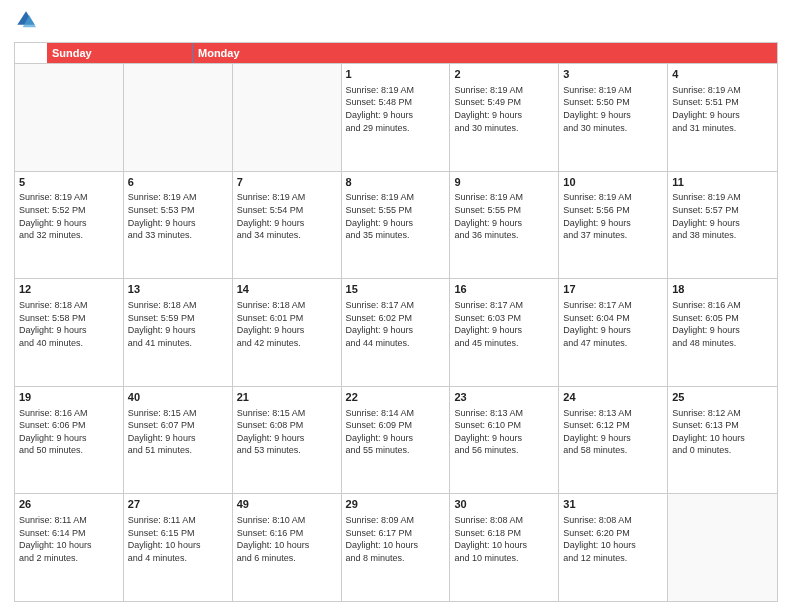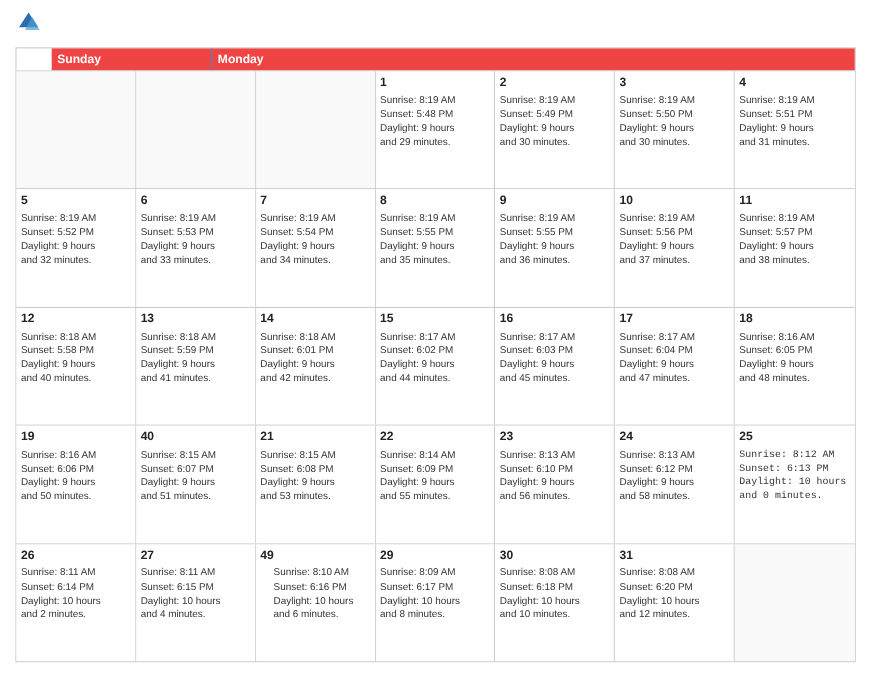--- a/index.html
+++ b/index.html
@@ -307,21 +307,21 @@
           </div>
           <div class="cal-cell">
             <div class="day-number">24</div>
             <div class="cell-text" style="white-space: pre-wrap;">Sunrise: 8:13 AM
 Sunset: 6:12 PM
 Daylight: 9 hours
 and 58 minutes.</div>
           </div>
           <div class="cal-cell">
             <div class="day-number">25</div>
-            <div class="cell-text" style="white-space: pre-wrap; font-family: Liberation Mono, monospace;">Sunrise: 8:12 AM
+            <div class="cell-text" style="white-space: pre-wrap;">Sunrise: 8:12 AM
 Sunset: 6:13 PM
 Daylight: 10 hours
 and 0 minutes.</div>
           </div>
         </div>
         <div class="cal-week">
           <div class="cal-cell">
             <div class="day-number">26</div>
             <div class="cell-text" style="white-space: pre-wrap;">Sunrise: 8:11 AM
 Sunset: 6:14 PM
@@ -330,21 +330,21 @@
           </div>
           <div class="cal-cell">
             <div class="day-number">27</div>
             <div class="cell-text" style="white-space: pre-wrap;">Sunrise: 8:11 AM
 Sunset: 6:15 PM
 Daylight: 10 hours
 and 4 minutes.</div>
           </div>
           <div class="cal-cell">
             <div class="day-number">49</div>
-            <div class="cell-text" style="white-space: pre-wrap; margin-left: 12px;">Sunrise: 8:10 AM
+            <div class="cell-text" style="white-space: pre-wrap;">Sunrise: 8:10 AM
 Sunset: 6:16 PM
 Daylight: 10 hours
 and 6 minutes.</div>
           </div>
           <div class="cal-cell">
             <div class="day-number">29</div>
             <div class="cell-text" style="white-space: pre-wrap;">Sunrise: 8:09 AM
 Sunset: 6:17 PM
 Daylight: 10 hours
 and 8 minutes.</div>

